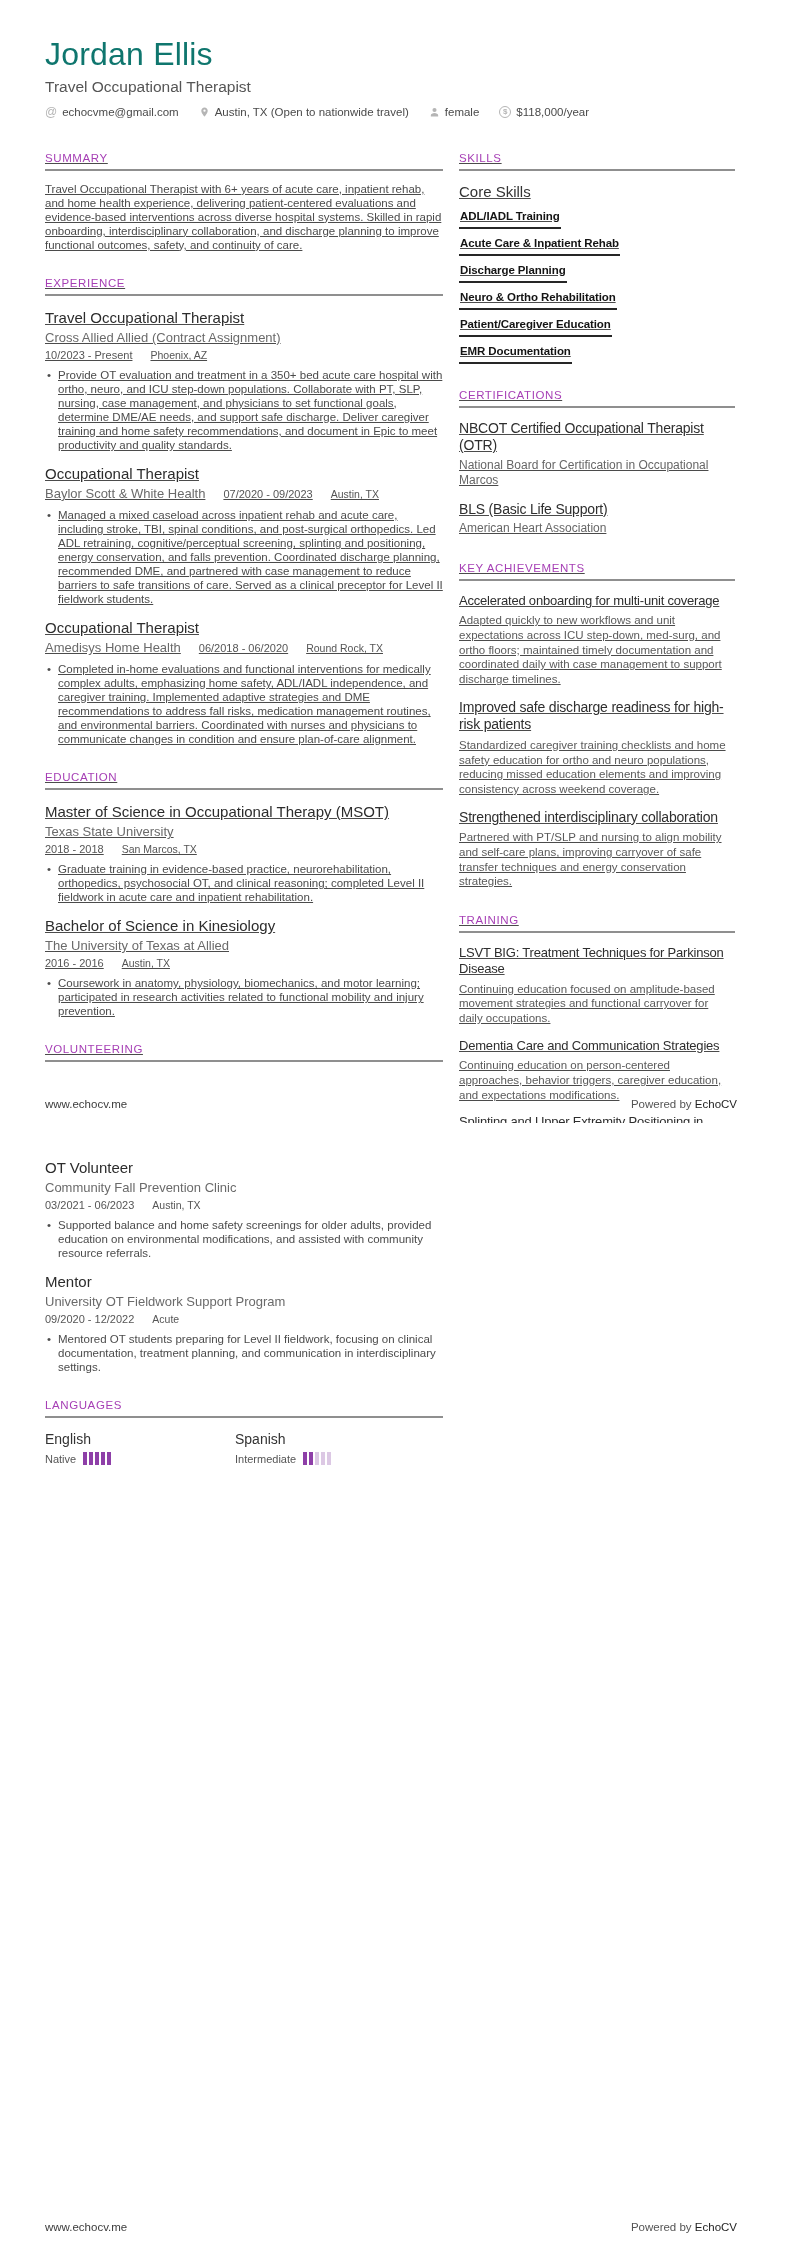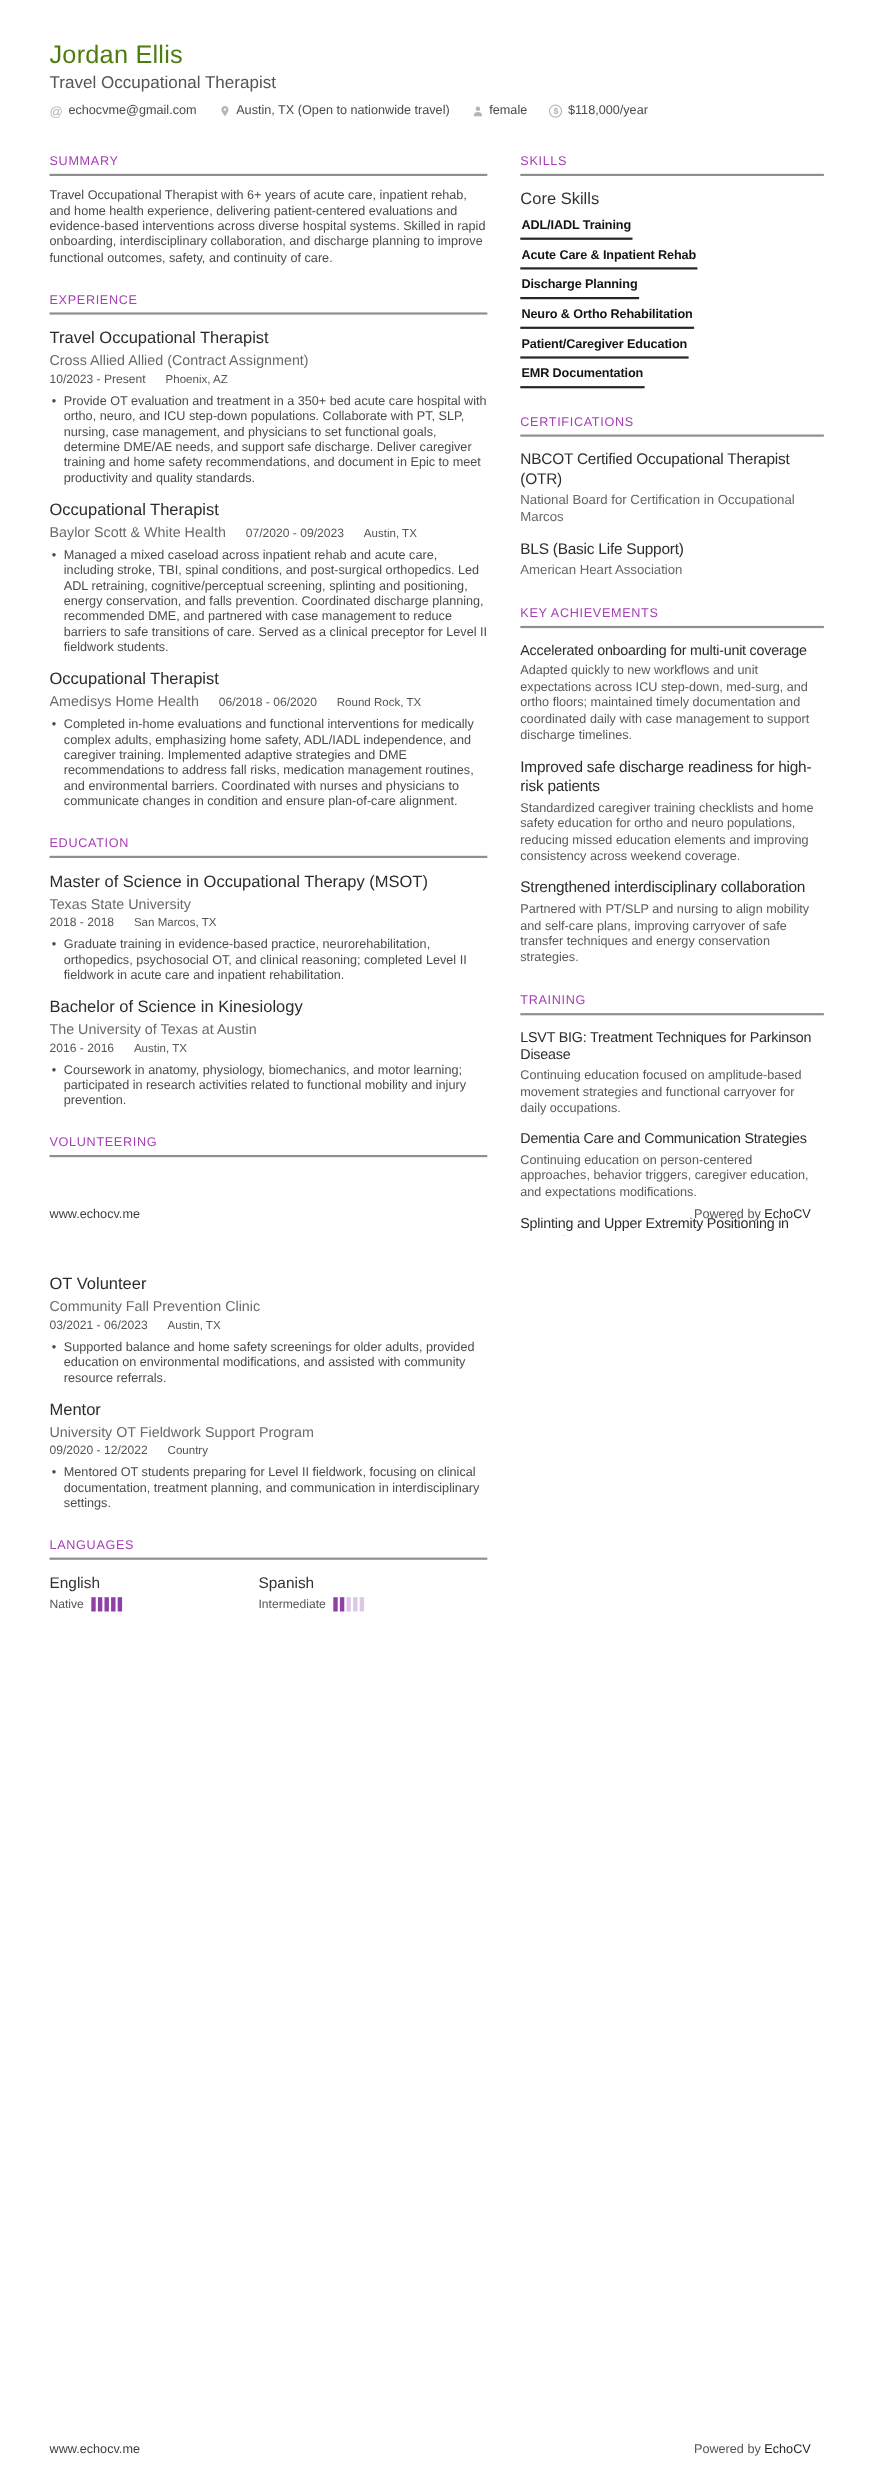--- a/index.html
+++ b/index.html
@@ -14,30 +14,30 @@
   body{
     width:794px;
     font-family:"Liberation Sans","DejaVu Sans",sans-serif;
     color:#4b4b4b;
   }
   .page{width:794px;height:1123px;position:relative;overflow:hidden;background:#fff;}
   .inner{padding:36px 45px 0 45px;}
   .inner2{padding:34px 45px 0 45px;}
 
   
-  .name{font-size:23px;font-weight:500;color:#4d7c0f;letter-spacing:.2px;line-height:1.15;}
+  .name{font-size:32px;font-weight:500;color:#0f766e;letter-spacing:.2px;line-height:1.15;}
   .headline{font-size:15.5px;color:#555;margin-top:5px;}
   .contact-row{display:flex;align-items:center;gap:20px;margin-top:10px;font-size:11.5px;color:#4a4a4a;}
   .contact-item{display:flex;align-items:center;gap:5px;}
   .cicon{color:#b5b5b5;fill:#b5b5b5;font-size:12px;line-height:1;display:inline-flex;align-items:center;}
   .coin{width:12px;height:12px;border:1.2px solid #b5b5b5;border-radius:50%;color:#b5b5b5;
         font-size:8px;font-weight:bold;display:inline-flex;align-items:center;justify-content:center;}
 
   
-  .columns{display:flex;gap:30px;margin-top:22px;}
+  .columns{display:flex;gap:16px;margin-top:22px;text-decoration:underline;}
   .col-left{width:398px;flex:none;}
   .col-right{width:276px;flex:none;}
 
   .section{margin-top:25px;}
   .section:first-child{margin-top:12px;}
   .section-heading{
     font-size:11.5px;letter-spacing:.6px;color:var(--accent);font-weight:500;
     padding-bottom:5px;border-bottom:2px solid var(--rule);
   }
   .body-text{font-size:11.5px;line-height:1.22;color:#4b4b4b;margin-top:11px;}
@@ -167,21 +167,21 @@
             <div class="job-org">Texas State University</div>
             <div class="job-meta">
               <span class="job-dates">2018 - 2018</span>
               <span class="job-loc">San Marcos, TX</span>
             </div>
             <div class="bullet">Graduate training in evidence-based practice, neurorehabilitation, orthopedics, psychosocial OT, and clinical reasoning; completed Level II fieldwork in acute care and inpatient rehabilitation.</div>
           </div>
 
           <div class="job">
             <div class="job-title">Bachelor of Science in Kinesiology</div>
-            <div class="job-org">The University of Texas at Austin</div>
+            <div class="job-org">The University of Texas at Allied</div>
             <div class="job-meta">
               <span class="job-dates">2016 - 2016</span>
               <span class="job-loc">Austin, TX</span>
             </div>
             <div class="bullet">Coursework in anatomy, physiology, biomechanics, and motor learning; participated in research activities related to functional mobility and injury prevention.</div>
           </div>
         </div>
 
         <div class="section">
           <div class="section-heading">VOLUNTEERING</div>
@@ -272,21 +272,21 @@
           <span class="job-loc">Austin, TX</span>
         </div>
         <div class="bullet">Supported balance and home safety screenings for older adults, provided education on environmental modifications, and assisted with community resource referrals.</div>
       </div>
 
       <div class="job">
         <div class="job-title">Mentor</div>
         <div class="job-org">University OT Fieldwork Support Program</div>
         <div class="job-meta">
           <span class="job-dates">09/2020 - 12/2022</span>
-          <span class="job-loc">Country</span>
+          <span class="job-loc">Acute</span>
         </div>
         <div class="bullet">Mentored OT students preparing for Level II fieldwork, focusing on clinical documentation, treatment planning, and communication in interdisciplinary settings.</div>
       </div>
 
       <div class="section">
         <div class="section-heading">LANGUAGES</div>
         <div class="langs">
           <div class="lang">
             <div class="lang-name">English</div>
             <div class="lang-level-row">

